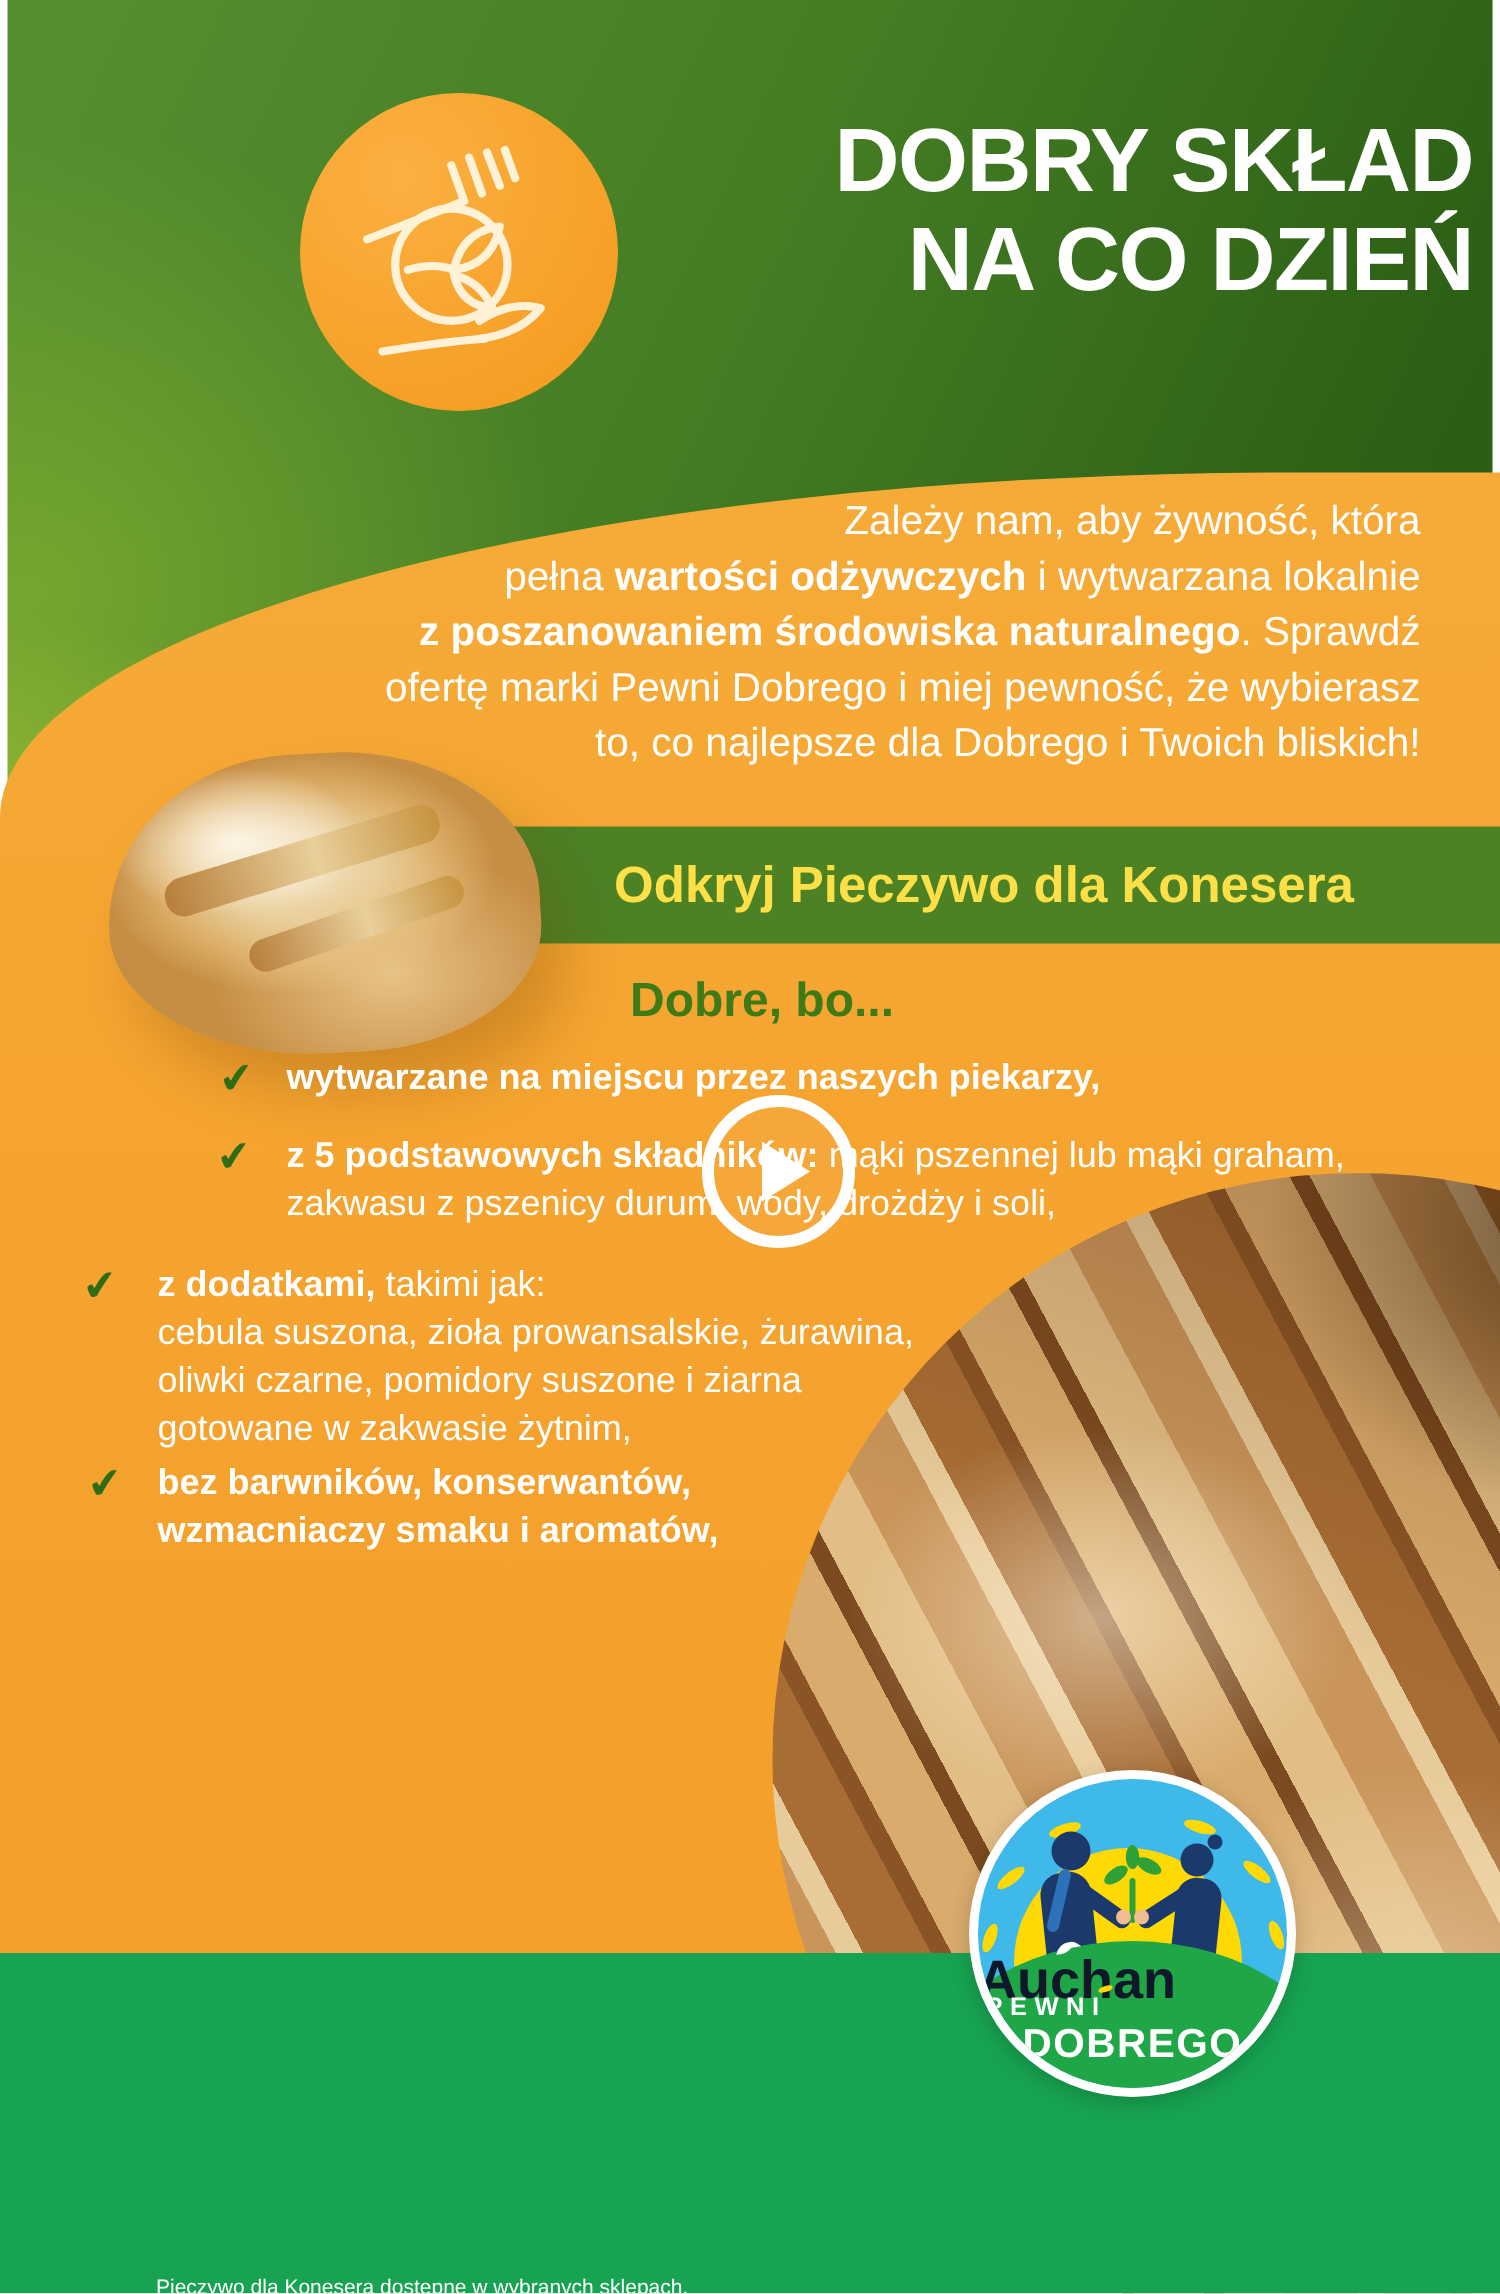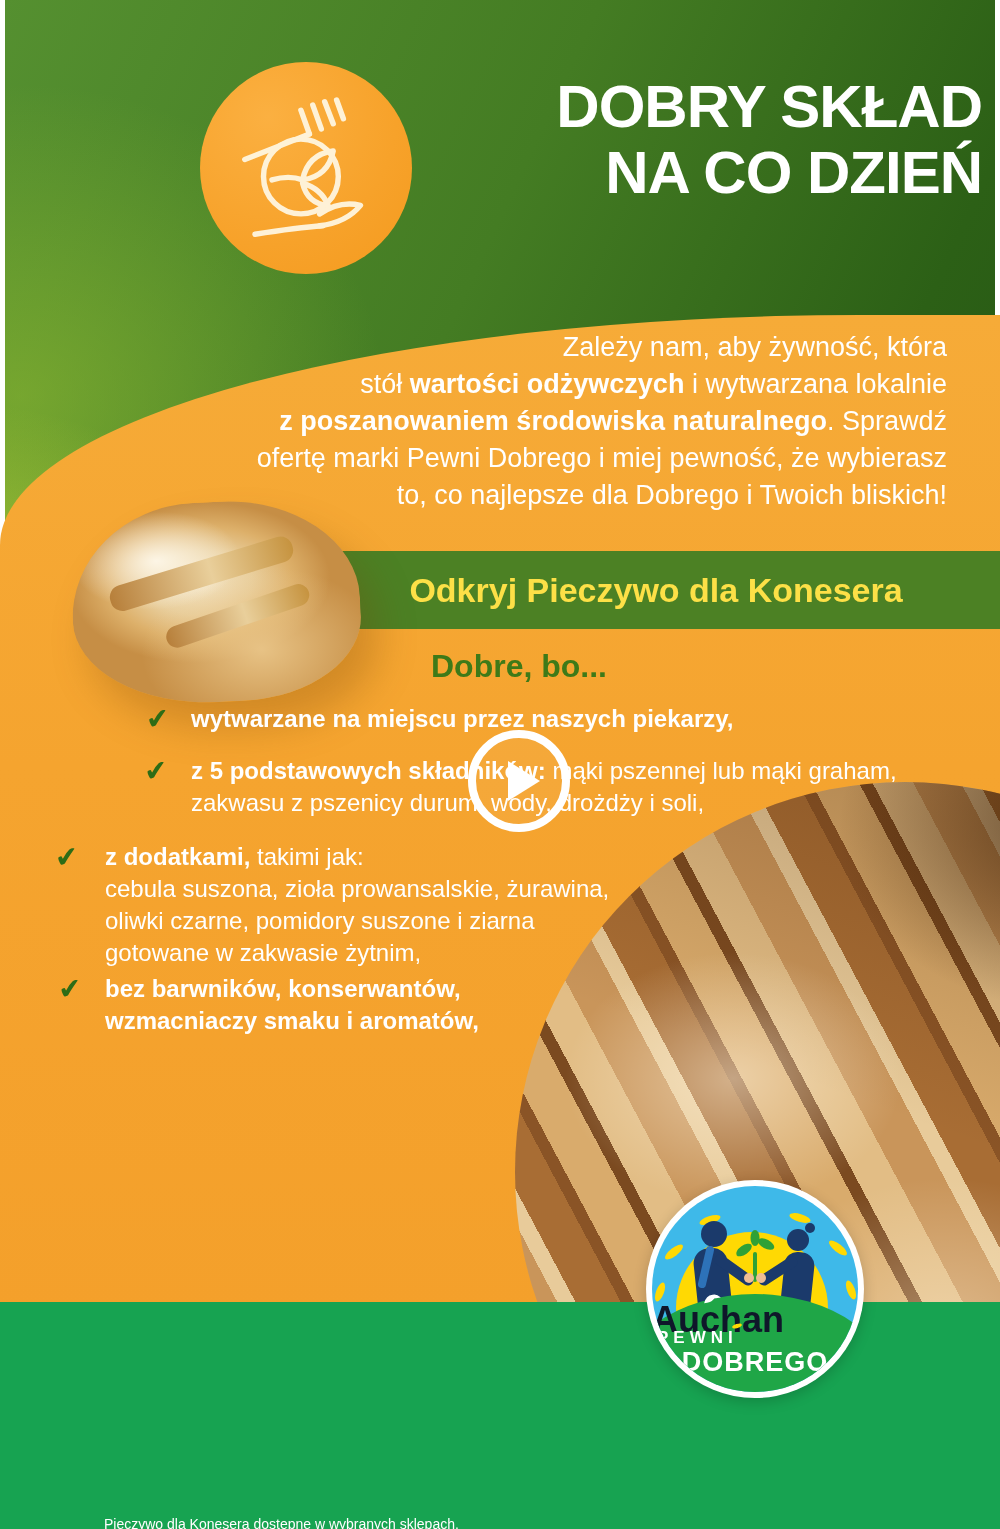--- a/index.html
+++ b/index.html
@@ -48,21 +48,21 @@
       radial-gradient(120px 70px at 30% 28%, rgba(255,250,238,.9) 0%, rgba(255,250,238,0) 70%),
       radial-gradient(160px 110px at 65% 75%, rgba(235,200,140,.9) 0%, rgba(235,200,140,0) 75%),
       radial-gradient(closest-side at 45% 40%, #f4e6c8 0%, #e9cf9e 40%, #ddb06a 70%, #c68e45 100%);
     box-shadow:16px 26px 38px rgba(120,70,10,.28);}
   .loaf .slash{position:absolute;border-radius:12px;
     background:linear-gradient(90deg,#b77f3a,#e9cf9b 55%,#c6933f);}
   .loaf .slash1{left:36px;top:58px;width:190px;height:26px;transform:rotate(-14deg);}
   .loaf .slash2{left:90px;top:104px;width:150px;height:22px;transform:rotate(-16deg);}
 
   
-  .subheading{position:absolute;left:420px;top:648px;color:#3e7a18;font-size:32px;font-weight:bold;margin-left:11px;}
+  .subheading{position:absolute;left:420px;top:648px;color:#3e7a18;font-size:32px;font-weight:bold;}
 
   
   .check-item{position:absolute;display:flex;color:#fff;font-size:24px;line-height:32px;}
   .check{width:30px;margin-right:15px;color:#2e6c16;font-size:28px;font-weight:bold;
     transform:rotate(-6deg);flex:none;}
   .check-text .b{font-weight:bold;}
   .i1{left:146px;top:703px;width:820px;}
   .i2{left:146px;top:755px;width:810px;}
   .i3{left:60px;top:841px;width:600px;}
   .i4{left:60px;top:973px;width:500px;}
@@ -143,21 +143,21 @@
     </svg>
   </div>
 
   <div class="main-title">
       <div class="line">DOBRY SKŁAD</div>
       <div class="line">NA CO DZIEŃ</div>
     </div>
 
   <div class="intro">
       <div class="line"><span>Zależy nam, aby żywność, która</span></div>
-      <div class="line"><span>stół </span><span class="b">wartości odżywczych</span><span> i wytwarzana lokalnie</span></div>
+      <div class="line"><span>pełna </span><span class="b">wartości odżywczych</span><span> i wytwarzana lokalnie</span></div>
       <div class="line"><span class="b">z poszanowaniem środowiska naturalnego</span><span>. Sprawdź</span></div>
       <div class="line"><span>ofertę marki Pewni Dobrego i miej pewność, że wybierasz</span></div>
       <div class="line"><span>to, co najlepsze dla Dobrego i Twoich bliskich!</span></div>
     </div>
 
   <div class="banner">
     <span class="banner-text">Odkryj Pieczywo dla Konesera</span>
   </div>
 
   <div class="loaf">

